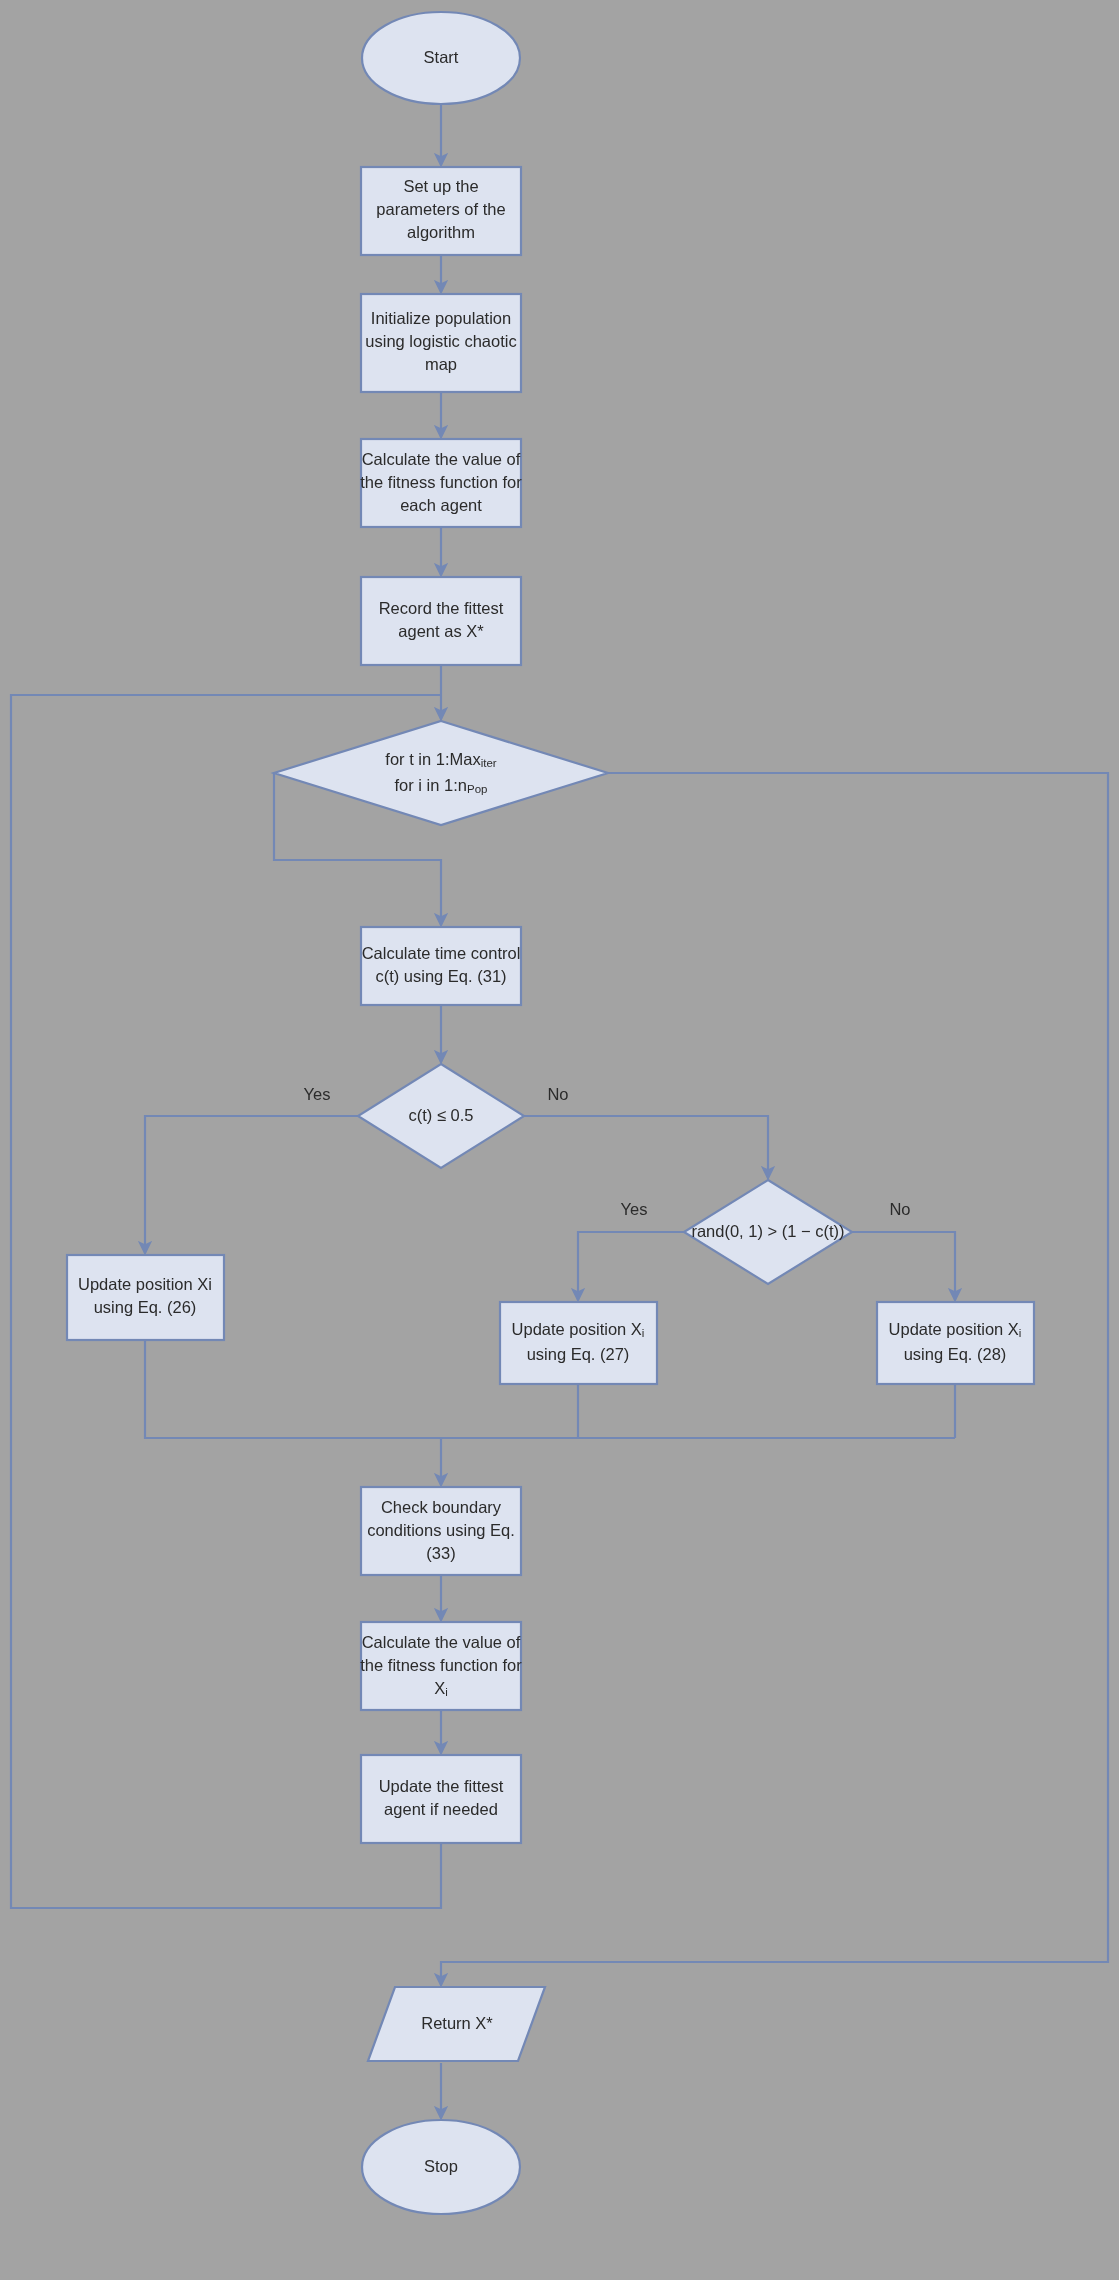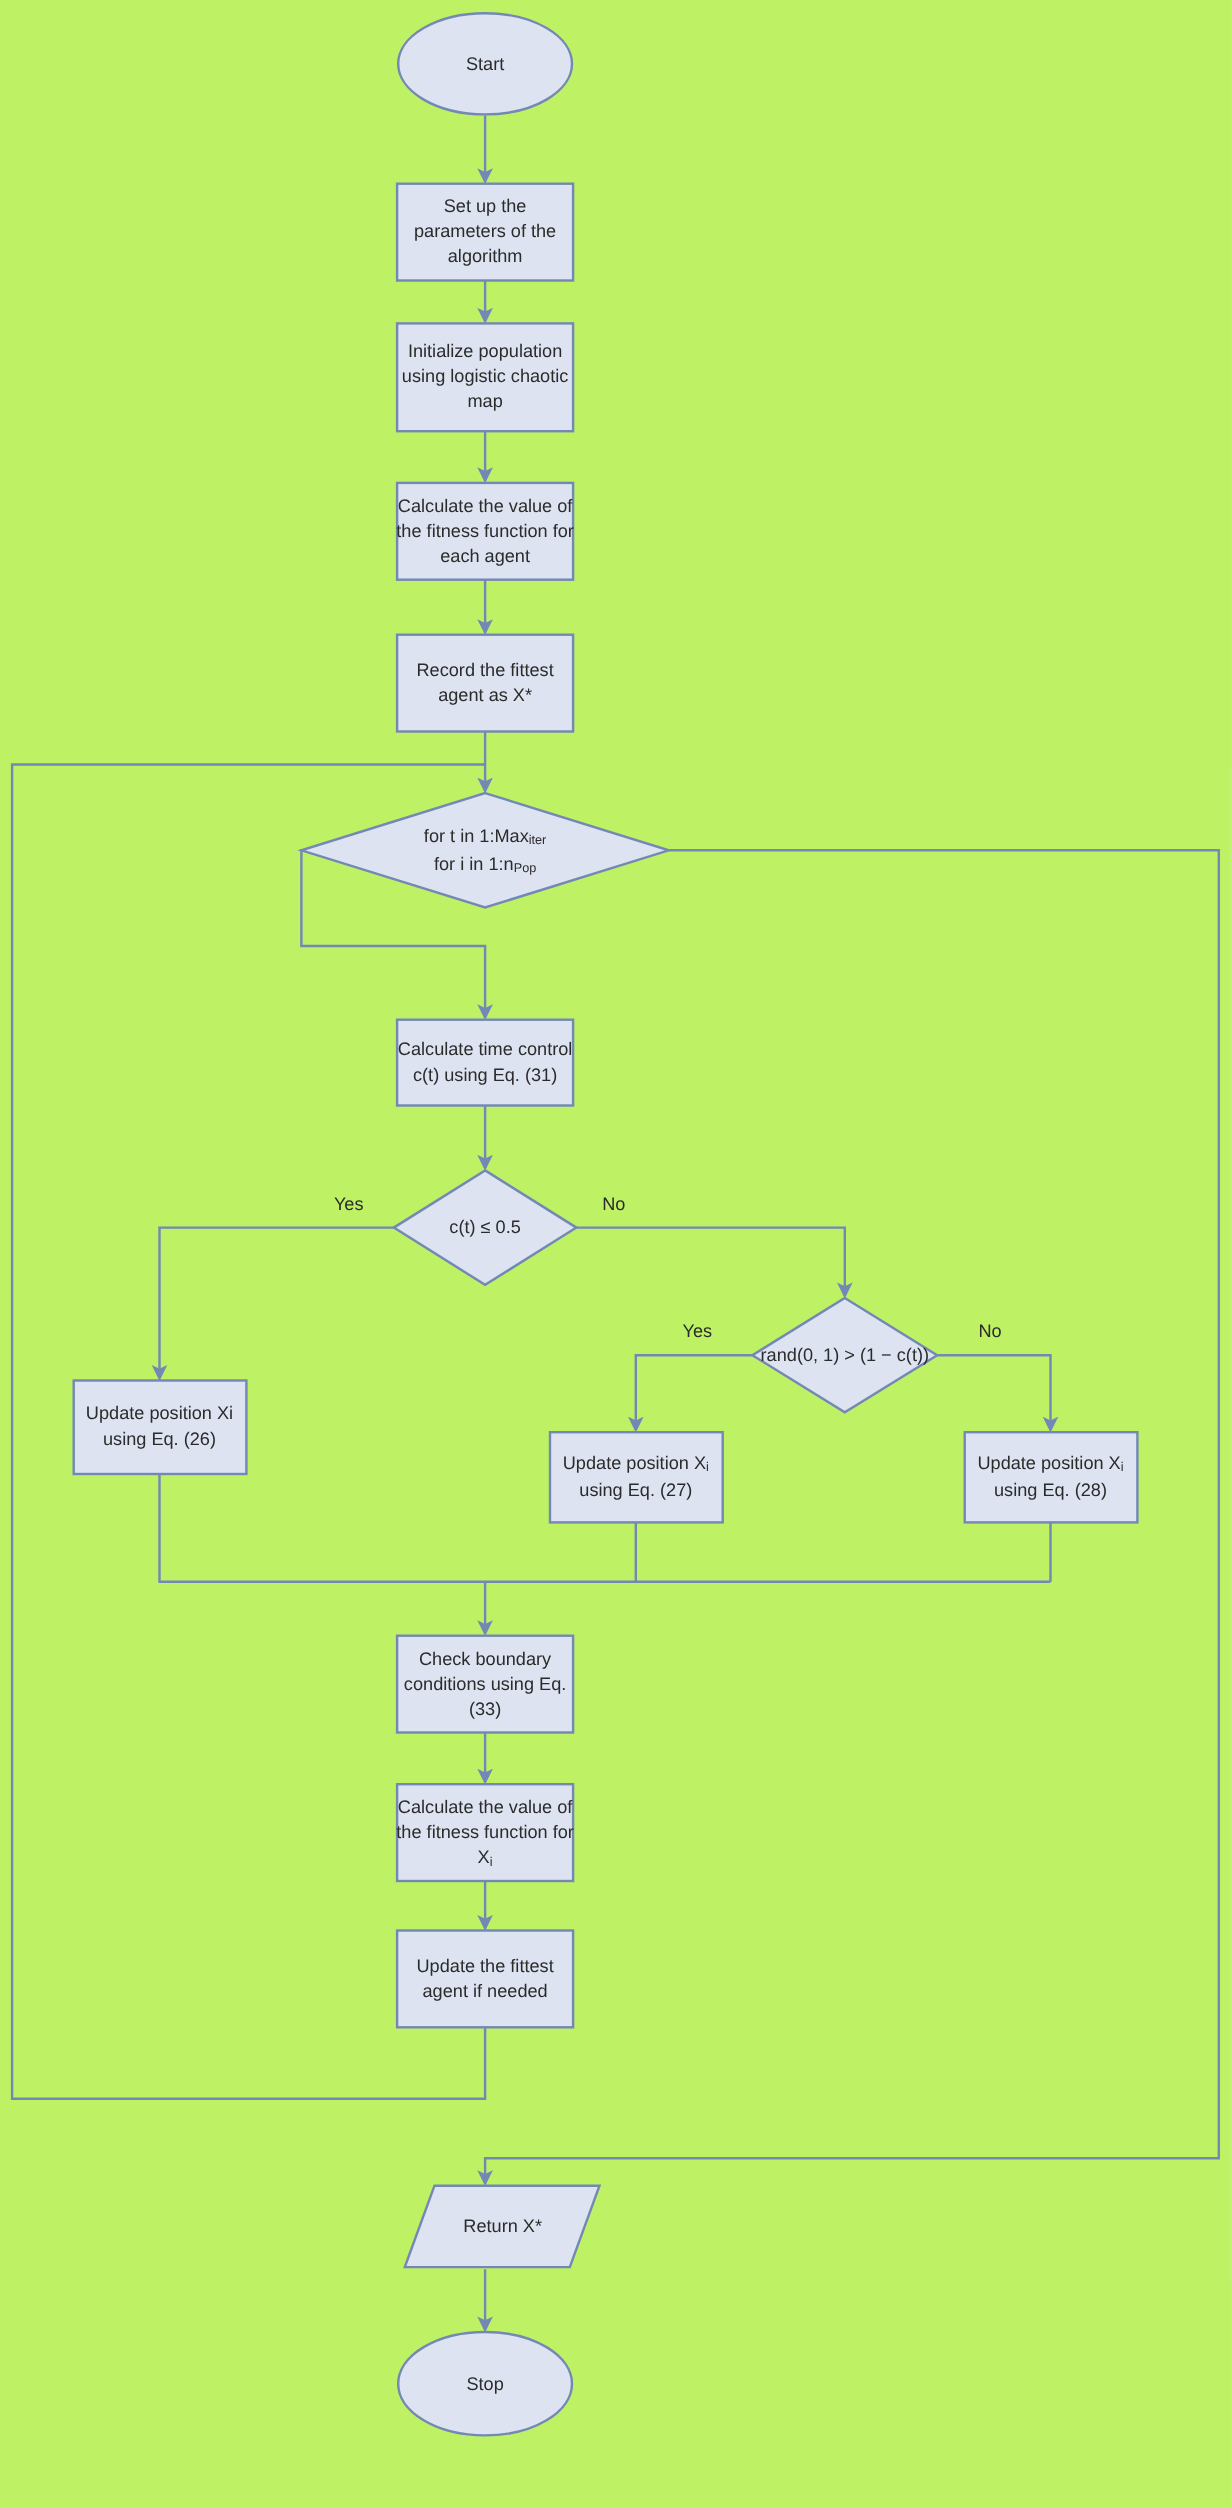--- a/index.html
+++ b/index.html
@@ -4,21 +4,21 @@
 <style>
   html, body {
     margin: 0;
     padding: 0;
     background: #ffffff;
   }
   #flow-root {
     position: relative;
     width: 1119px;
     height: 2280px;
-    background: #bef264;
+    background: #a3a3a3;
     font-family: "Liberation Sans", sans-serif;
   }
   svg#flow-svg {
     display: block;
     width: 1119px;
     height: 2280px;
   }
   .node-shape {
     fill: #dde3f0;
     stroke: #7388b5;

